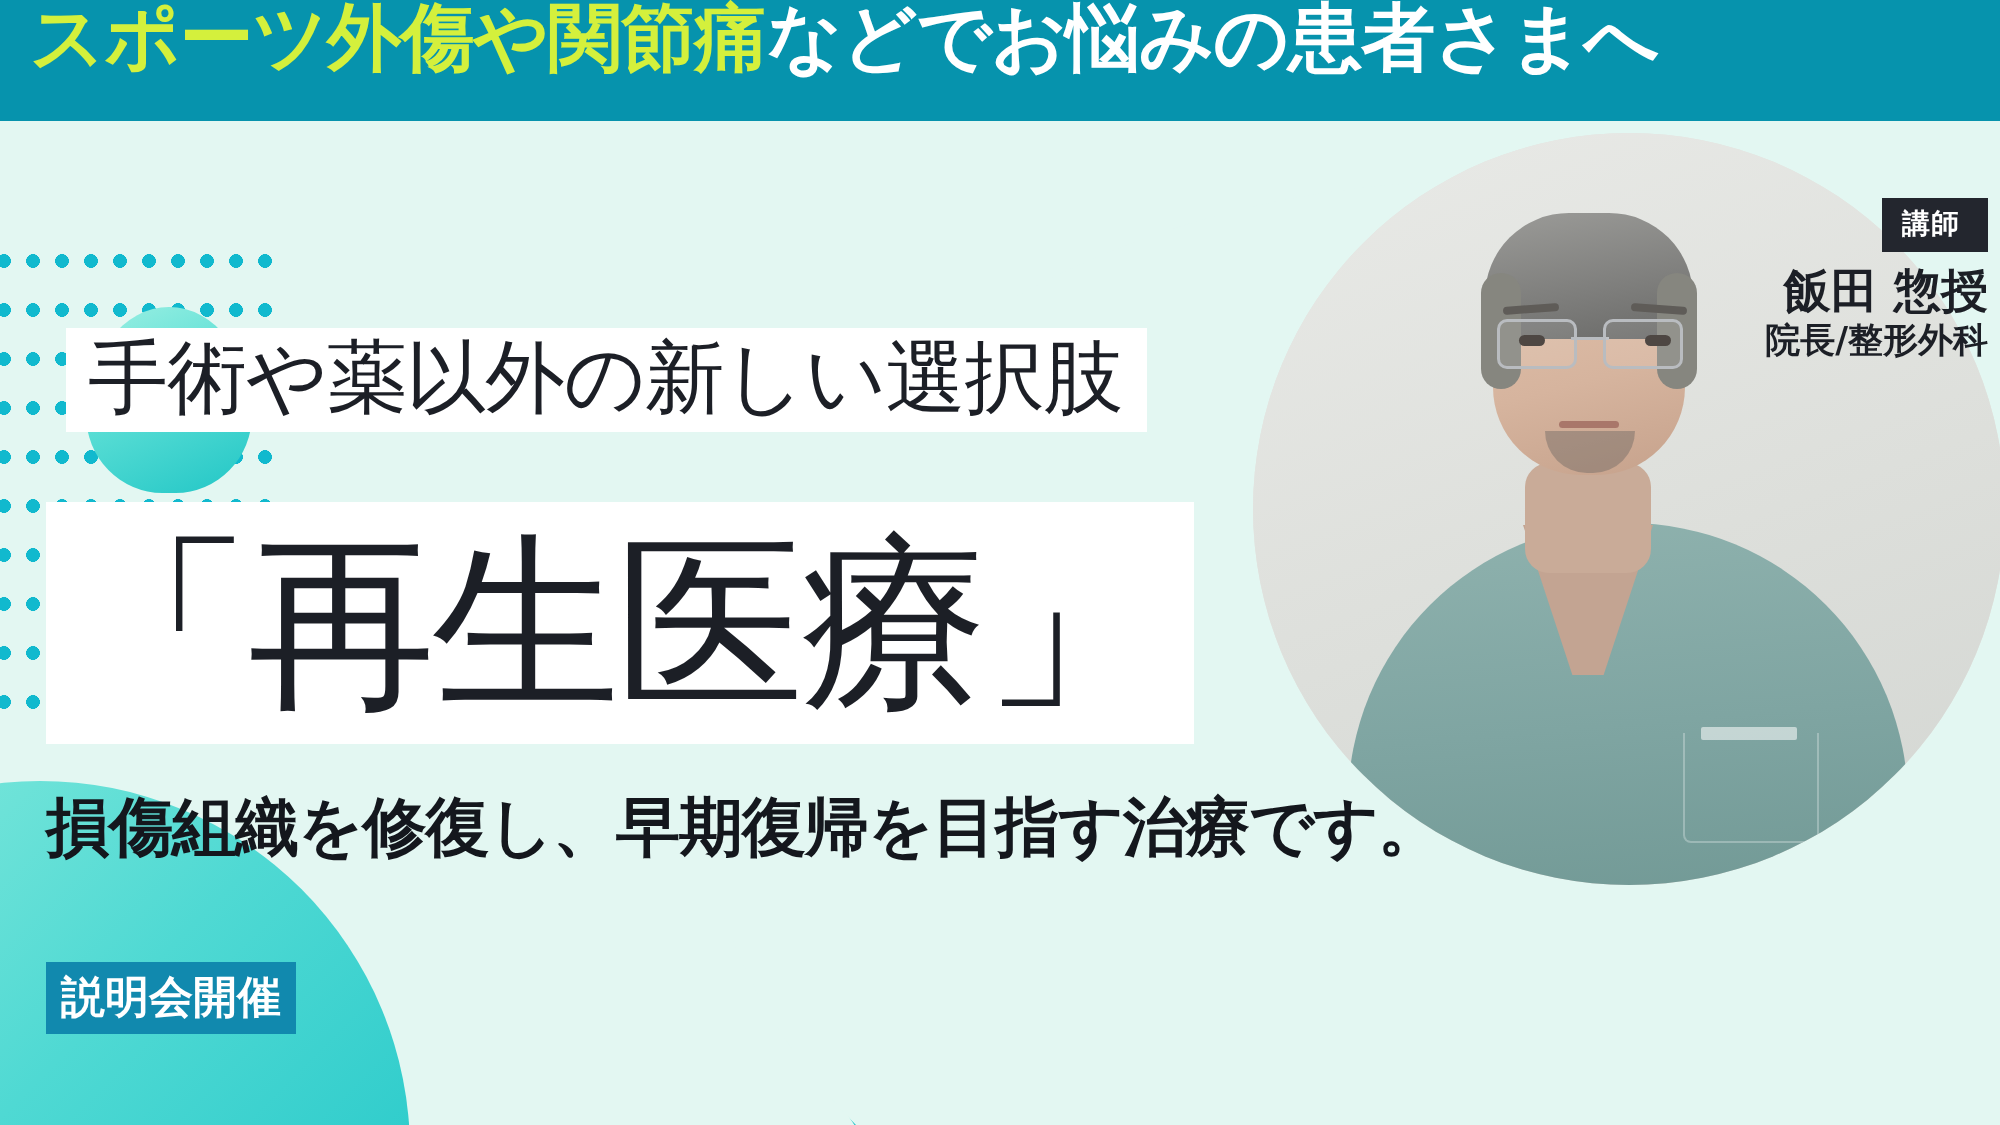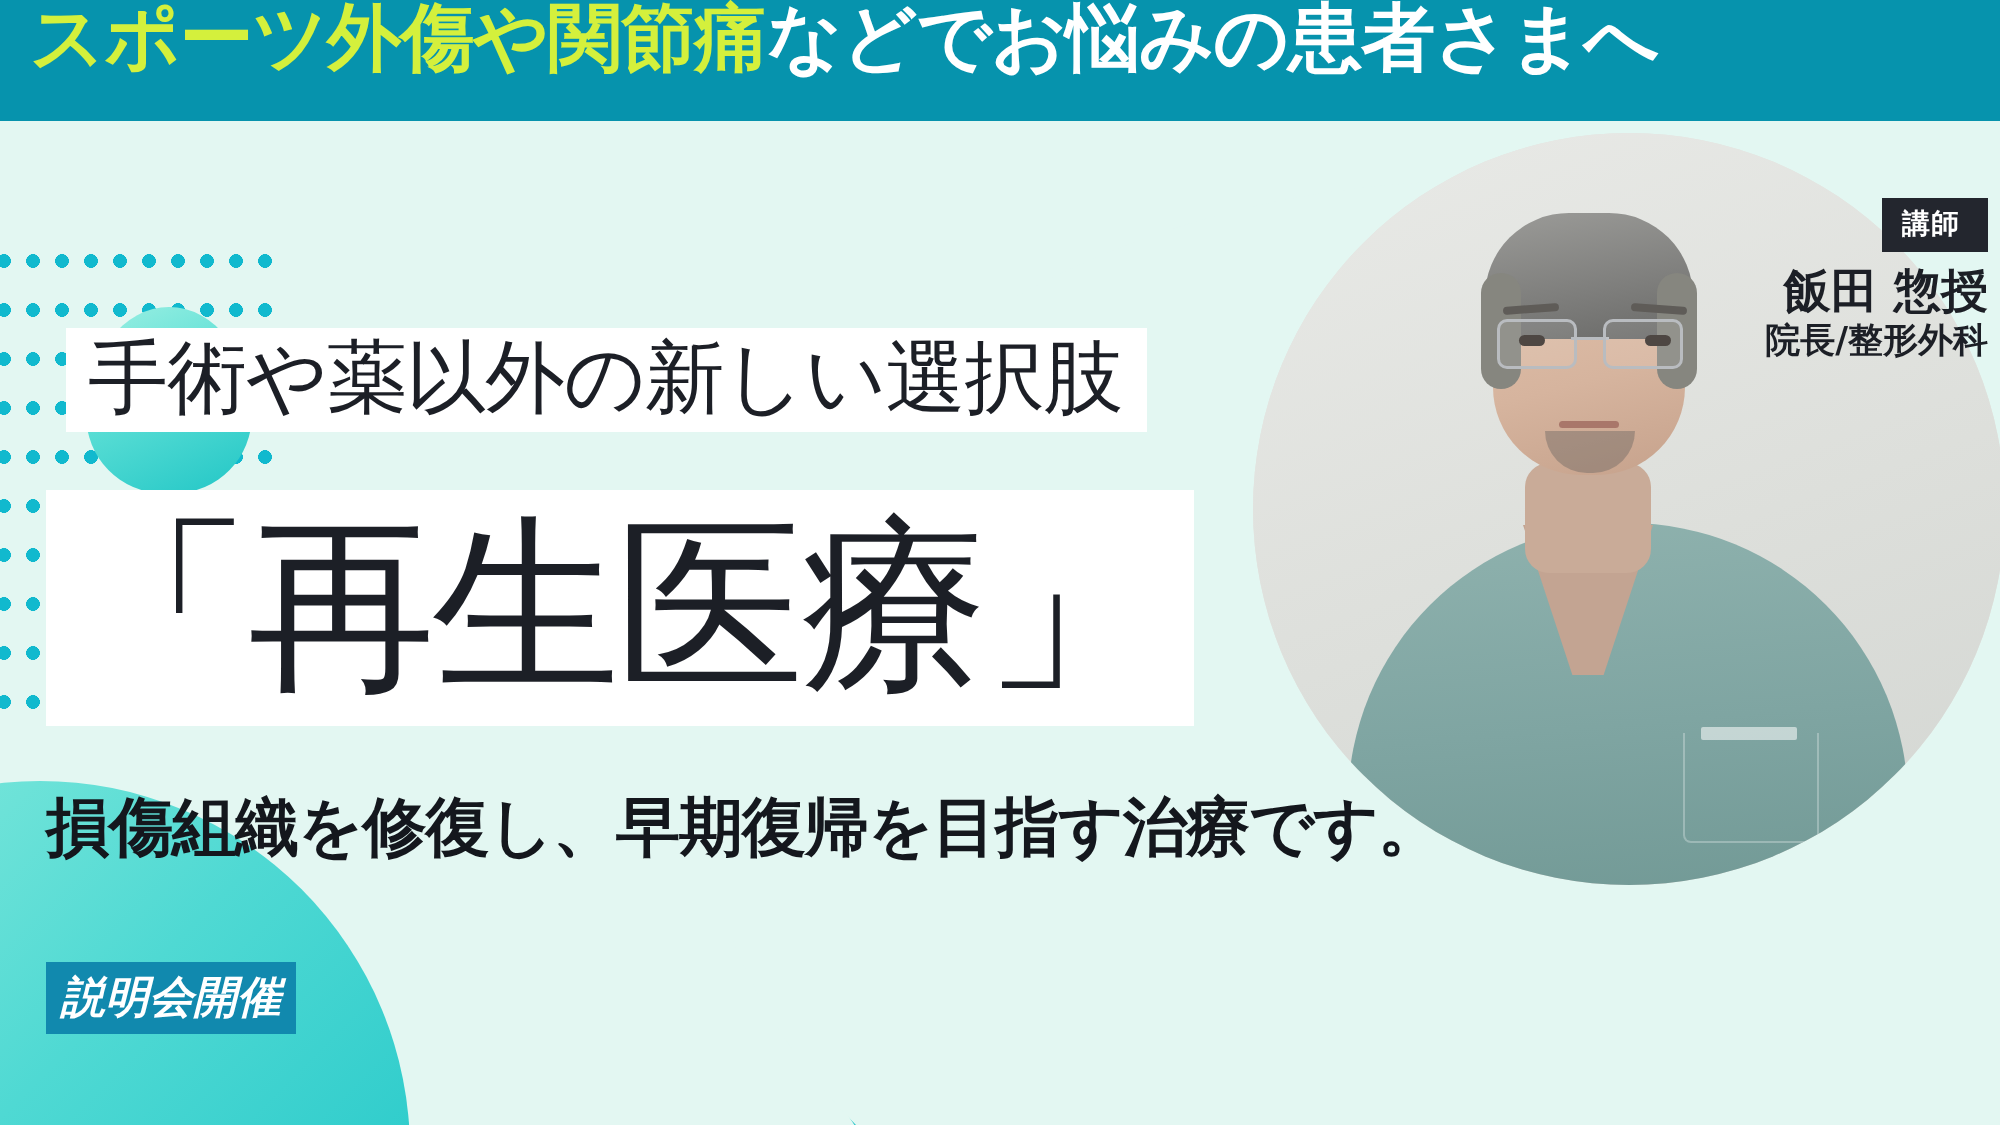--- a/index.html
+++ b/index.html
@@ -184,38 +184,38 @@
   #title-line1{
     position:absolute;left:46px;top:328px;z-index:22;
     background:#FFFFFF;
     padding:10px 24px 14px 22px;
     font-size:80px;font-weight:400;line-height:1;
     color:#1C1F26;white-space:nowrap;letter-spacing:-1px;
     font-family:"DejaVu Sans","Liberation Sans",sans-serif;
     margin-left:20px;
   }
   #title-main{
-    position:absolute;left:46px;top:490px;z-index:22;
+    position:absolute;left:46px;top:502px;z-index:22;
     background:#FFFFFF;
-    padding:22px 26px 26px 18px;
+    padding:28px 26px 26px 18px;
     font-size:188px;font-weight:400;line-height:1;
     color:#1C1F26;white-space:nowrap;letter-spacing:-4px;
     font-family:"DejaVu Sans","Liberation Sans",sans-serif;
   }
   #subtitle{
     position:absolute;left:46px;top:792px;z-index:22;
     font-size:64px;font-weight:700;line-height:1.1;
     color:#14171D;white-space:nowrap;letter-spacing:-1px;
     font-family:"DejaVu Sans","Liberation Sans",sans-serif;
   }
 
   
   #date-row{
     position:absolute;left:46px;top:962px;z-index:22;
-    display:flex;align-items:center;font-style:italic;
+    display:flex;align-items:center;
   }
   #event-badge{
     background:#1189AE;color:#FFFFFF;
     font-size:44px;font-weight:bold;line-height:1;
     padding:13px 15px 15px 15px;letter-spacing:0px;
     white-space:nowrap;
     font-family:"DejaVu Sans","Liberation Sans",sans-serif;
   }
   #event-date{
     margin-left:52px;

